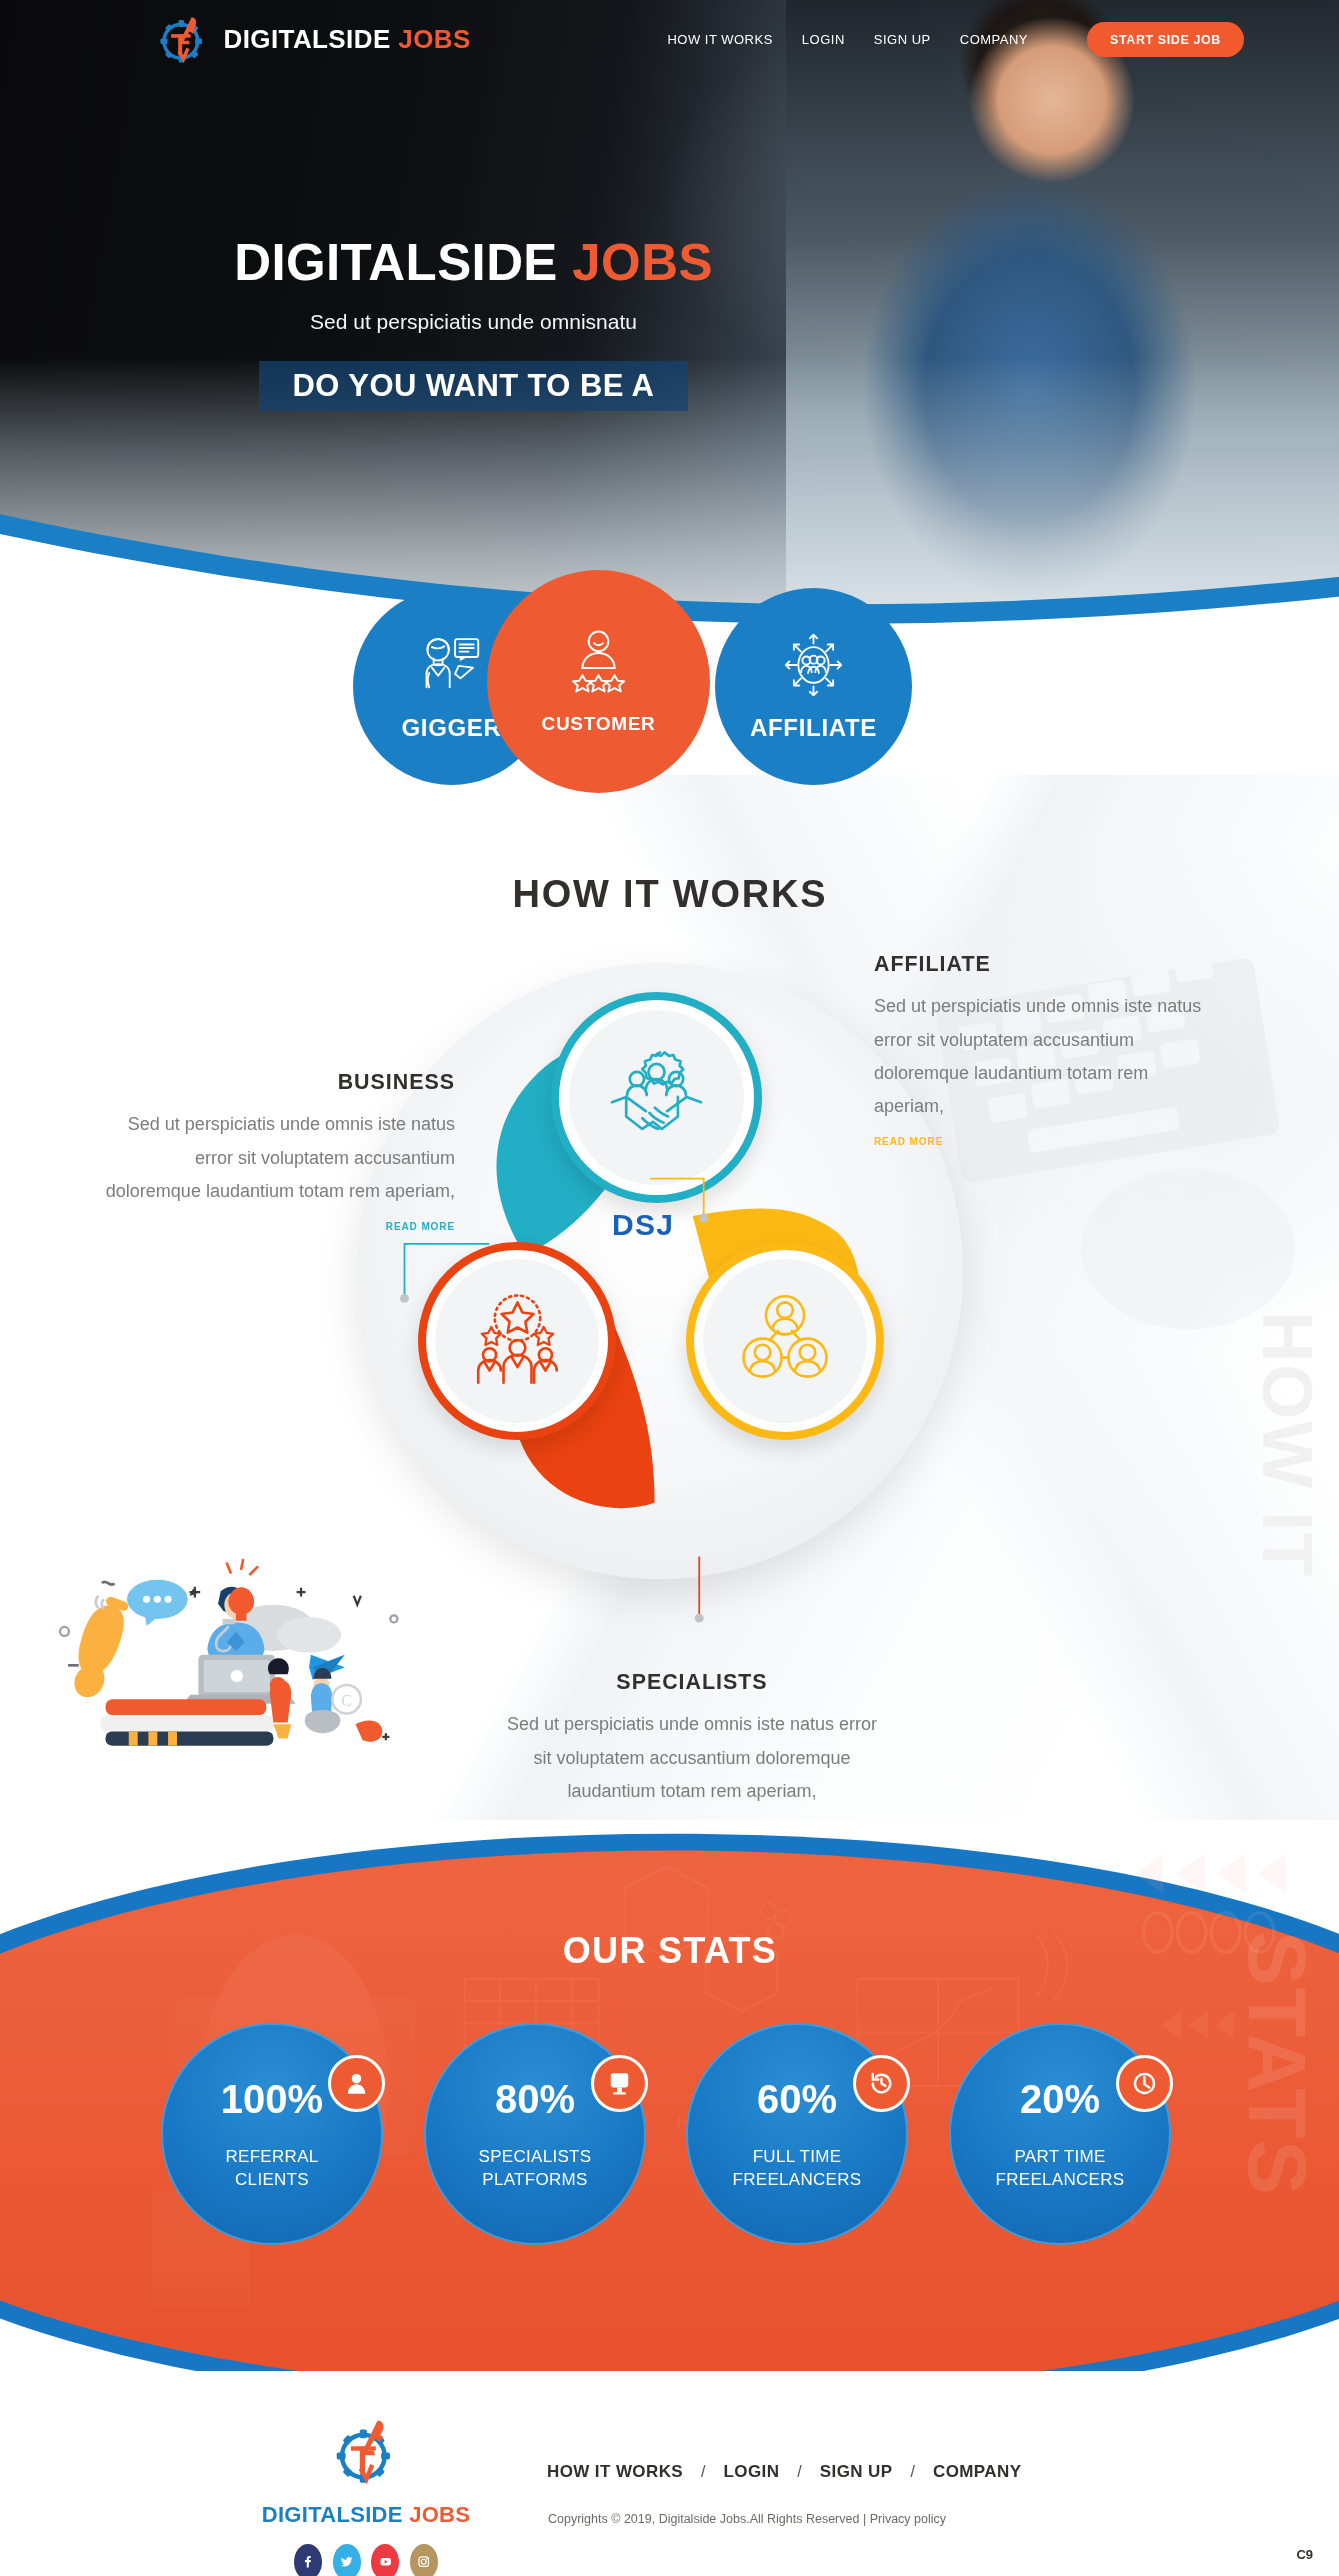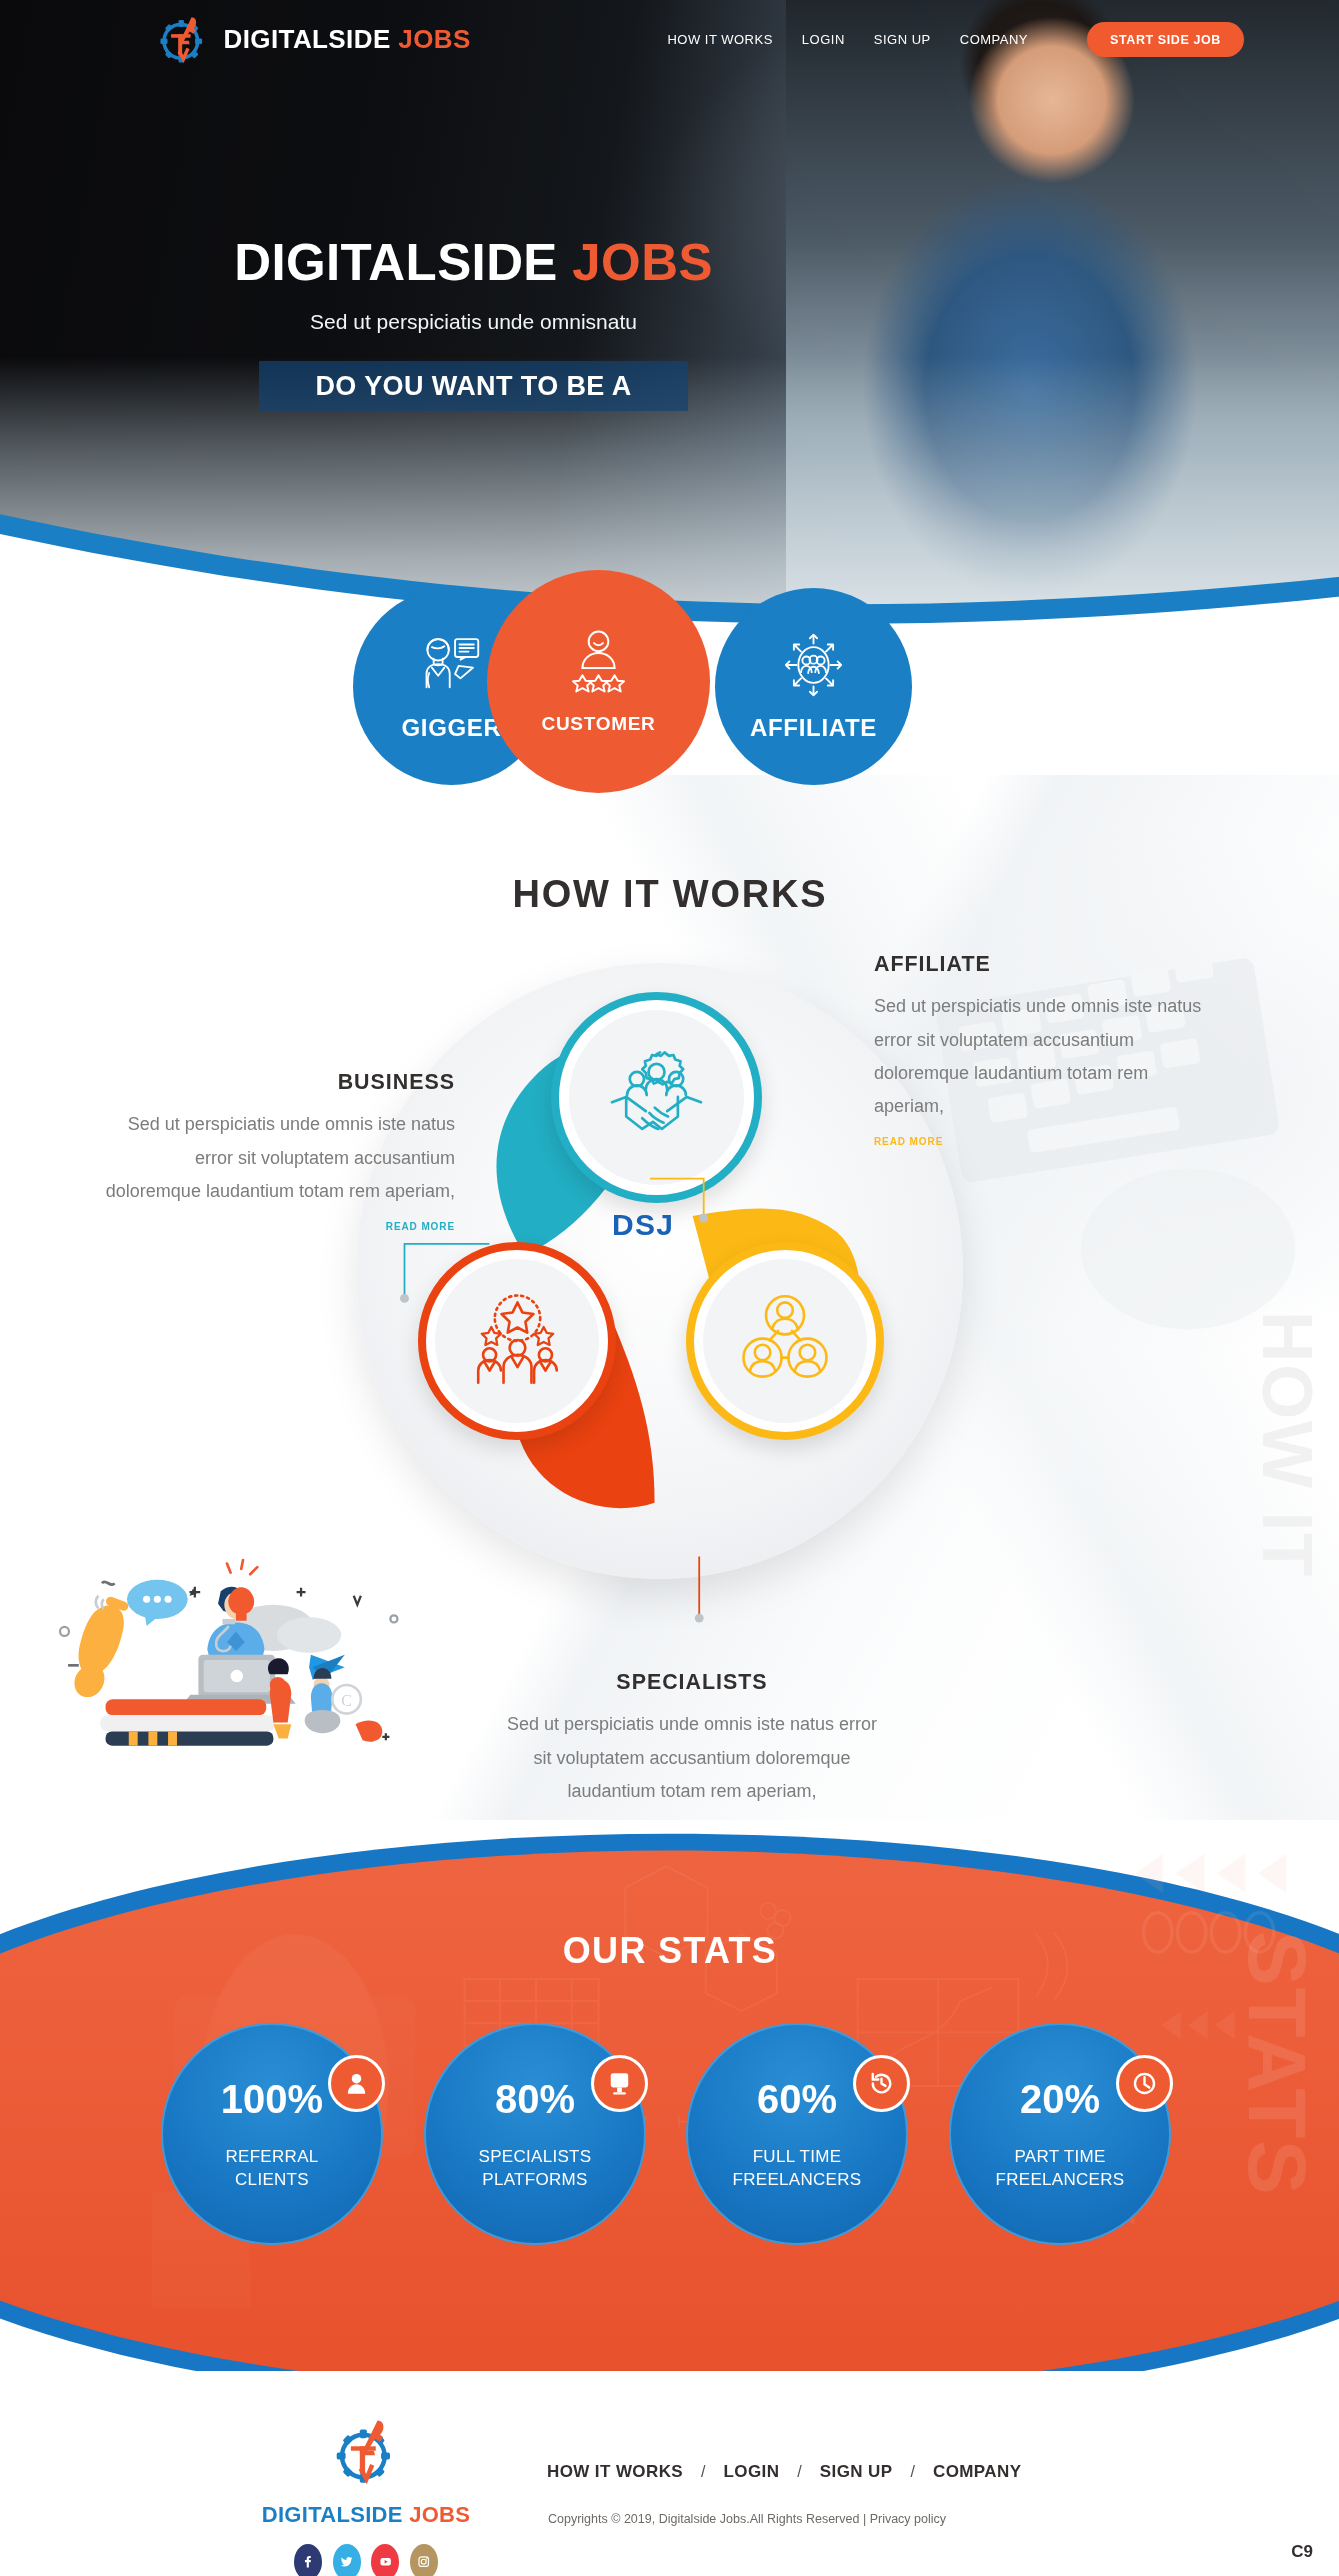--- a/index.html
+++ b/index.html
@@ -51,21 +51,21 @@
 
   .hero-copy { position:absolute; left:0; top:237px; width:947px; text-align:center; }
   .hero-title { font-size:51px; font-weight:bold; letter-spacing:0.4px; line-height:1; }
   .hero-title .w { color:#fff; }
   .hero-title .o { color:#ee5b33; }
   .hero-sub { margin-top:22px; color:#f2f5f7; font-size:21px; font-weight:500; }
   .hero-band {
     margin:27px auto 0; width:429px; height:50px; background:rgba(20,66,112,.72);
     display:flex; align-items:center; justify-content:center;
   }
-  .hero-band span { color:#fff; font-size:27px; font-weight:bold; letter-spacing:0.4px; }
+  .hero-band span { color:#fff; font-size:31px; font-weight:bold; letter-spacing:0.4px; }
 
   
   .wave-blue { position:absolute; left:0; bottom:0; width:1340px; height:134px; }
 
   
   .roles { position:absolute; left:0; top:570px; width:1340px; height:205px; z-index:6; }
   .role { position:absolute; width:197px; height:197px; border-radius:50%;
           display:flex; flex-direction:column; align-items:center; justify-content:center; }
   .role.g { left:353px; top:18px; background:#1a7fc4; }
   .role.c { left:487px; top:0;  width:223px; height:223px; background:#ee5b33; z-index:2; }
@@ -153,21 +153,21 @@
   .f-name .b { color:#1a7fc4; } .f-name .o { color:#ee5b33; }
   .socials { margin-top:16px; display:flex; gap:10.7px; justify-content:center; }
   .soc { width:28px; height:36px; border-radius:50%; display:flex; align-items:center; justify-content:center; cursor:pointer; }
   .soc.fb { background:#2e3a74; } .soc.tw { background:#36b0e4; }
   .soc.yt { background:#ee3a43; } .soc.ig { background:#b59660; }
   .f-links { position:absolute; left:547px; top:91px; display:flex; align-items:center; gap:18px; }
   .f-links a { color:#332f2e; font-size:17px; font-weight:bold; letter-spacing:0.4px; text-decoration:none; white-space:nowrap; }
   .f-links .sep { color:#58544f; font-size:16px; }
   .f-copy { position:absolute; left:548px; top:141px; font-size:12.5px; color:#6d6a66; white-space:nowrap; }
   .f-copy .pp { color:#6d6a66; cursor:pointer; }
-  .corner-tag { position:absolute; right:27px; bottom:14.3px; font-size:17px; font-weight:bold; color:#332f2e; }
+  .corner-tag { position:absolute; right:27px; bottom:14.3px; font-size:13px; font-weight:bold; color:#332f2e; }
 </style>
 </head>
 <body>
 
 <section class="hero">
   <div class="hero-bg"></div>
   <div class="hero-photo"></div>
   <div class="hero-desk"></div>
 
   <div class="hero-inner">

